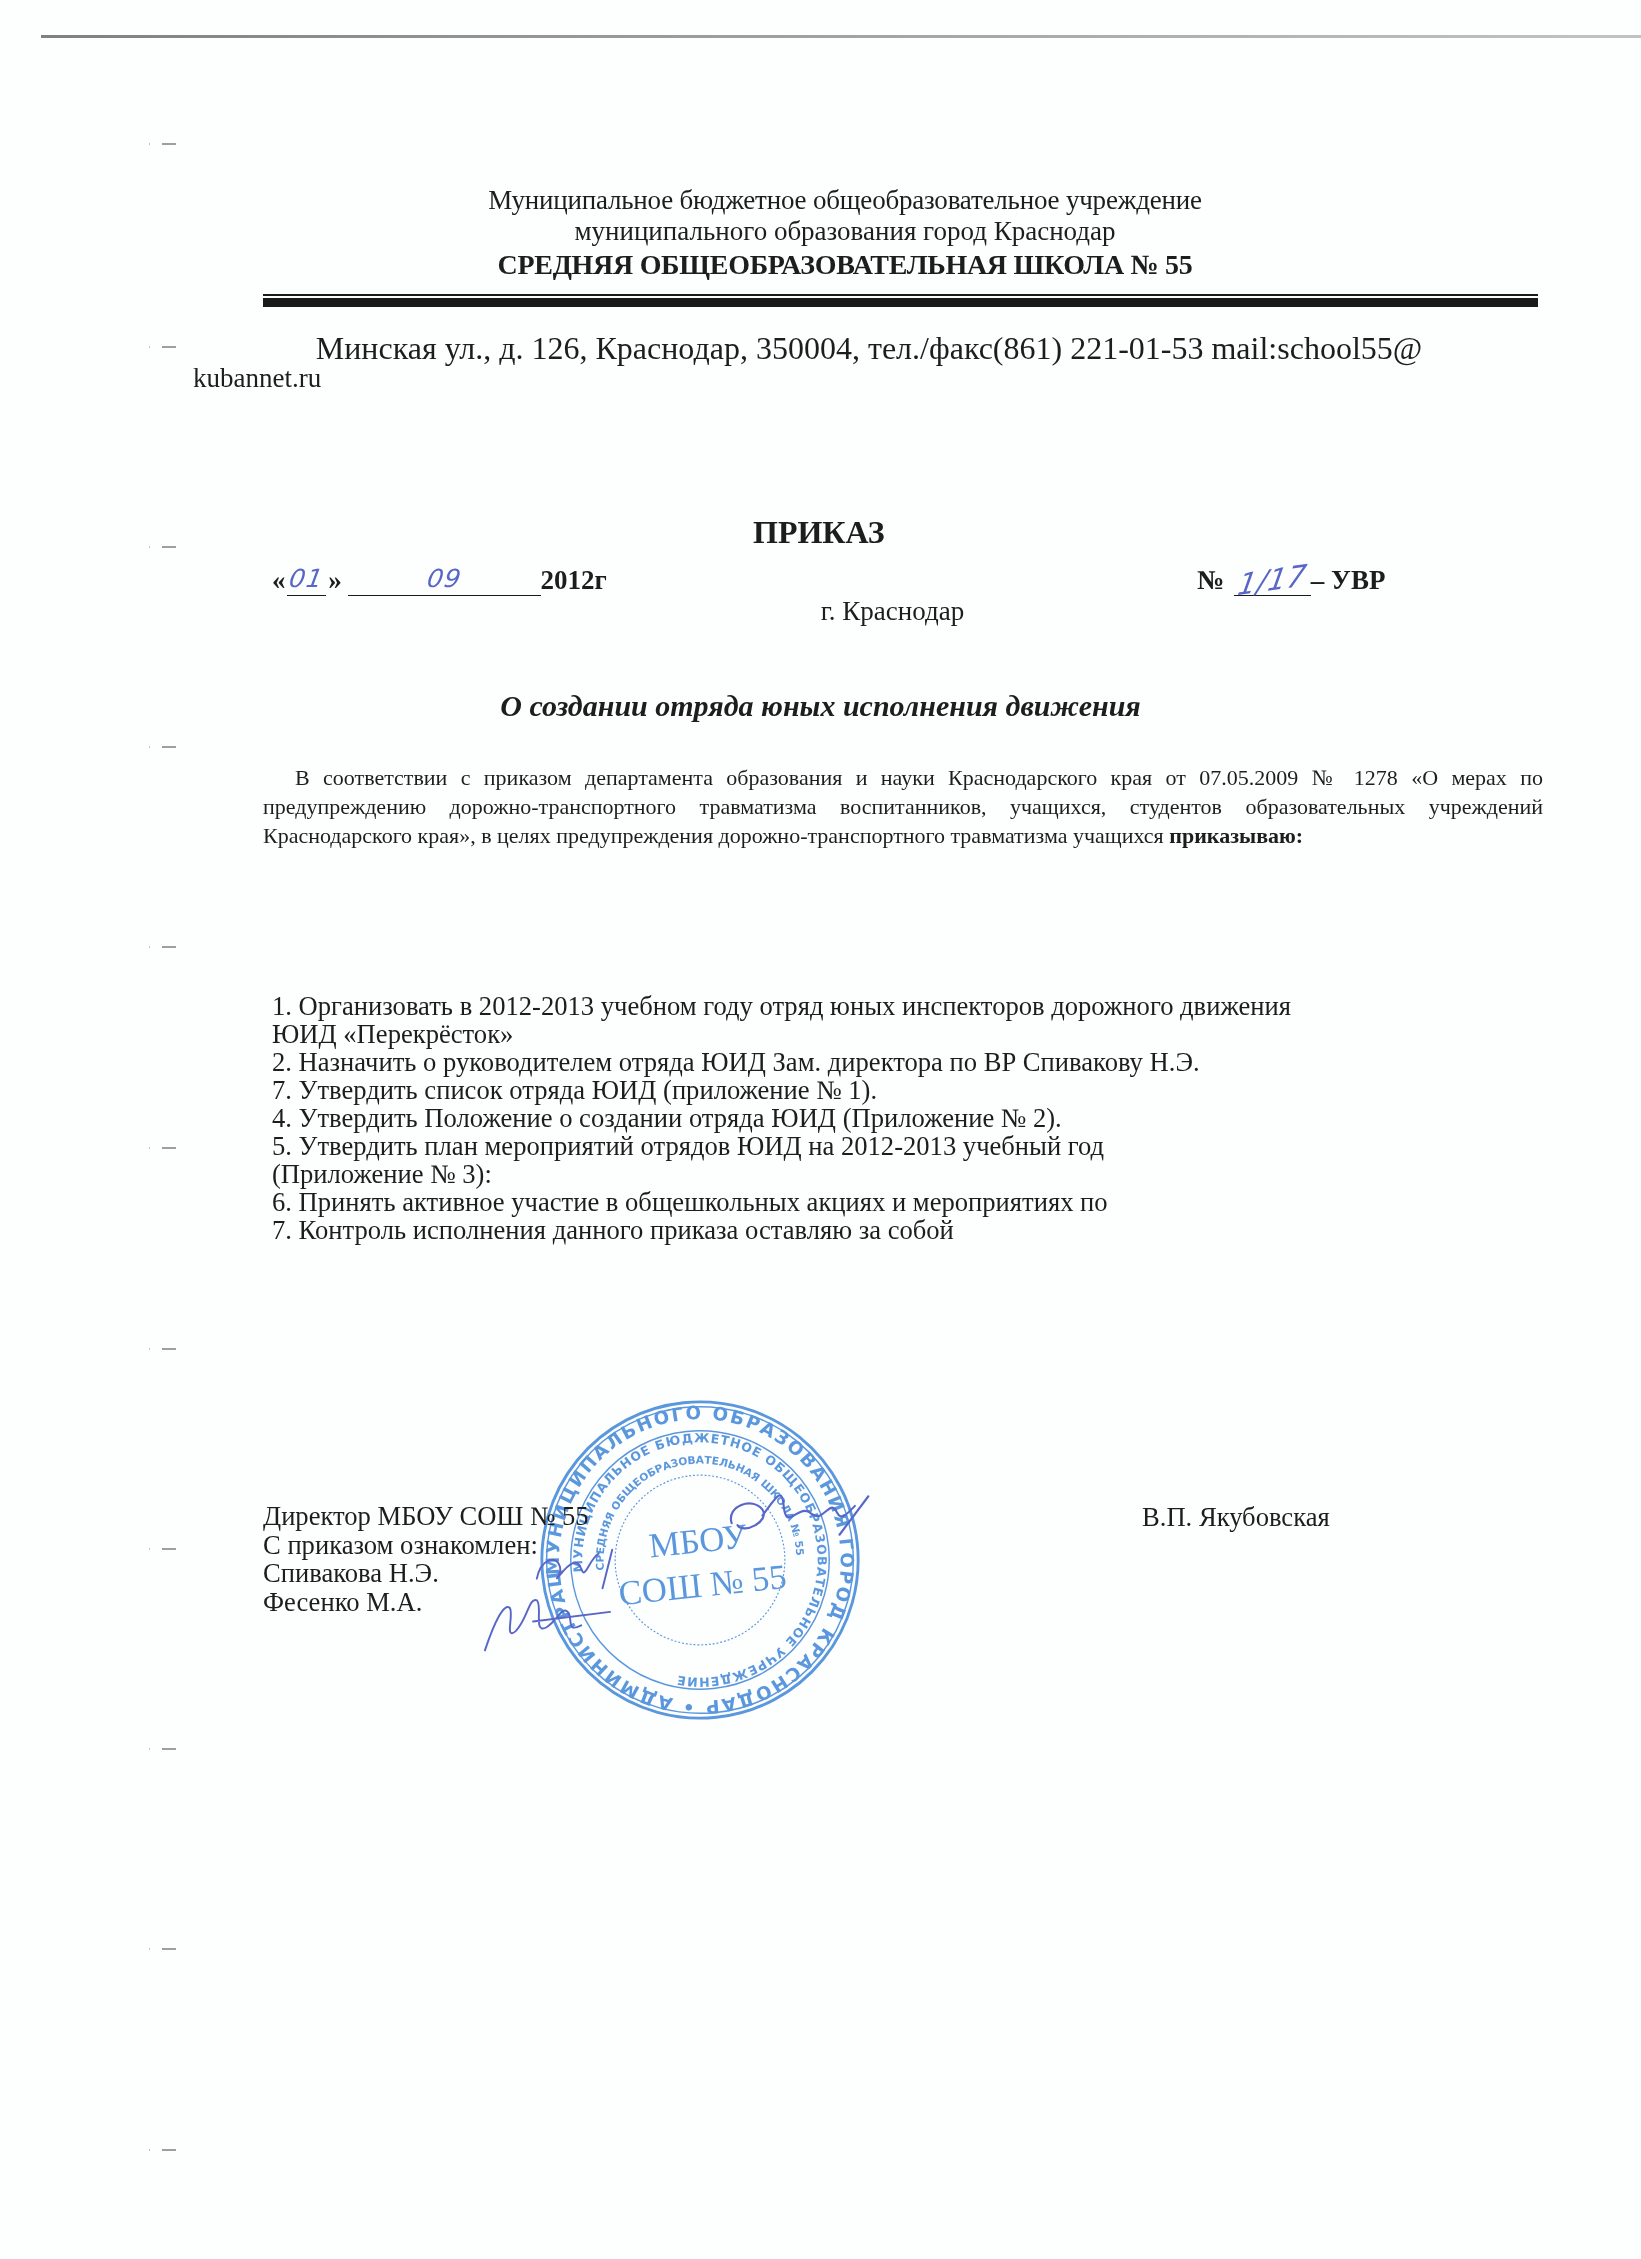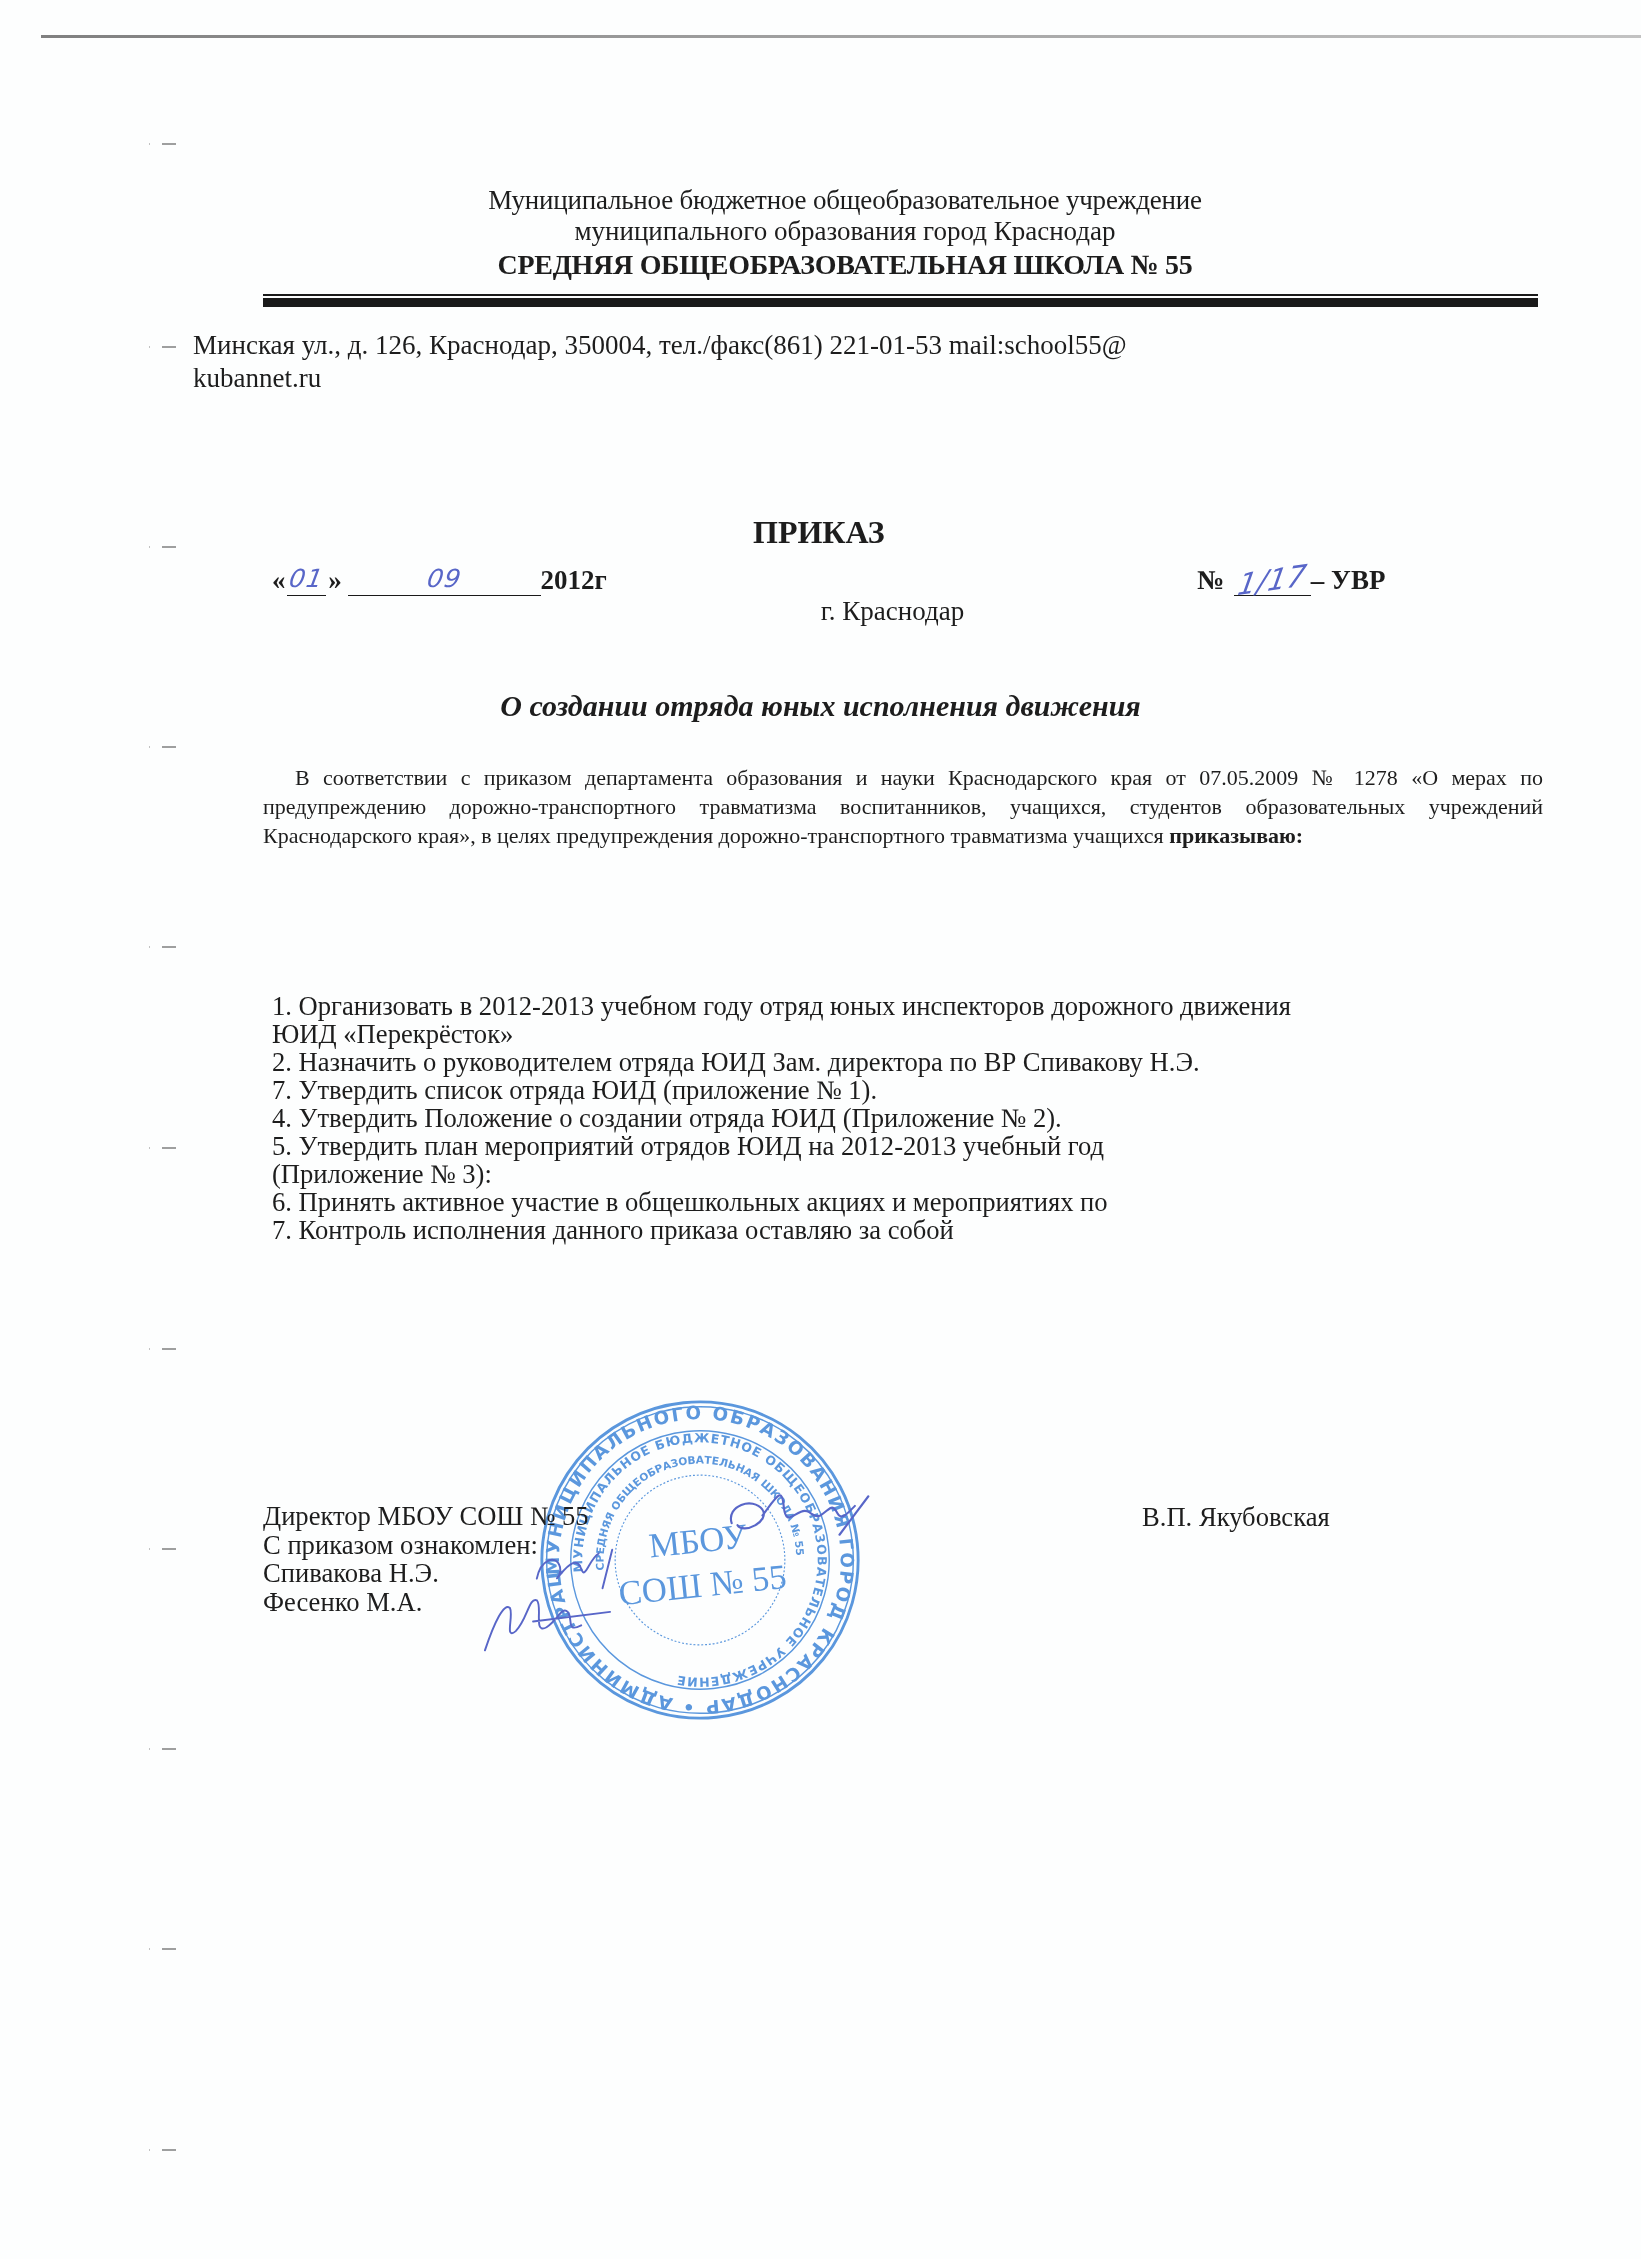--- a/index.html
+++ b/index.html
@@ -17,21 +17,21 @@
   .margin-mark { position: absolute; left: 162px; width: 13.5px; height: 1.9px; background: #777; opacity: .7; }
   .margin-mark::before { content: ""; position: absolute; left: -13.5px; top: 0; width: 1.9px; height: 1.9px; background: #aaa; }
 
   .abs { position: absolute; white-space: nowrap; }
 
   .hdr-1 { top: 185px; font-size: 27px; left: 174px; width: 1342px; text-align: center; letter-spacing: -0.2px; }
   .hdr-2 { top: 216px; font-size: 27px; left: 174px; width: 1342px; text-align: center; }
   .hdr-3 { top: 249px; font-size: 28px; font-weight: bold; left: 174px; width: 1342px; text-align: center; letter-spacing: -0.3px; }
   .rule-thin { position: absolute; left: 263px; top: 294px; width: 1275px; height: 1.9px; background: #1a1a1a; }
   .rule-thick { position: absolute; left: 263px; top: 298px; width: 1275px; height: 8.7px; background: #1a1a1a; }
-  .addr-1 { top: 330px; font-size: 27px; left: 193px; width: 1352px; }
+  .addr-1 { top: 330px; font-size: 32px; left: 193px; width: 1352px; text-align: center; }
   .addr-2 { top: 363px; font-size: 27px; left: 193px; width: 1352px; text-align: left; }
 
   .order-title { top: 514px; left: 753px; width: 251px; text-align: left; font-size: 32px; font-weight: bold; }
   .date-row { top: 565px; left: 272px; font-size: 27px; font-weight: bold; }
   .blank { display: inline-block; position: relative; border-bottom: 1.9px solid #1a1a1a; height: 29px; vertical-align: bottom; }
   .blank.day { width: 39px; margin: 0 1.9px; }
   .blank.month { width: 193px; margin-left: 5.8px; }
   .hand { position: absolute; bottom: 1.9px; left: 0; right: 0; text-align: center;
           font-family: "DejaVu Sans", sans-serif; font-style: italic; font-weight: normal;
           color: #5866c8; font-size: 25px; letter-spacing: 1px; transform: skewX(-10deg); }

